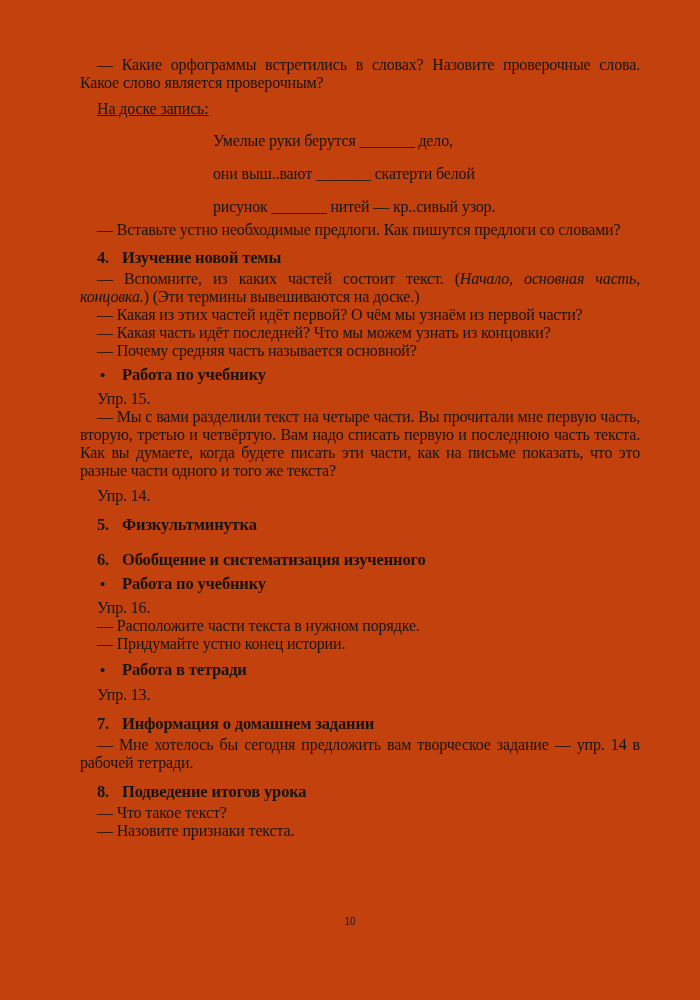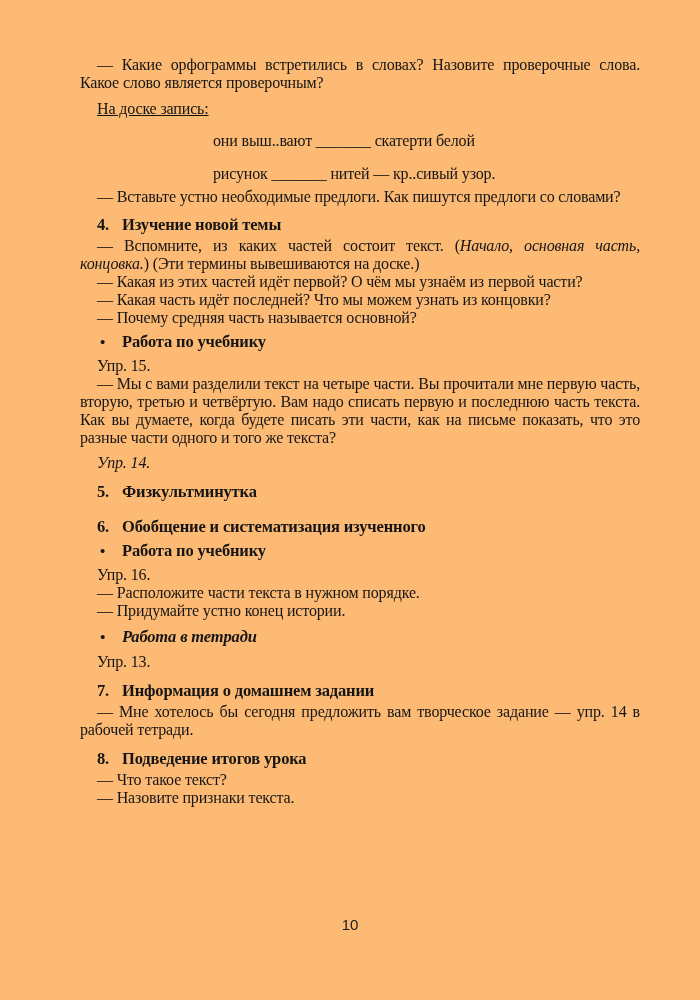--- a/index.html
+++ b/index.html
@@ -1,19 +1,19 @@
 <!DOCTYPE html>
 <html lang="ru"><head>
 <meta charset="utf-8">
 <style>
   html,body{margin:0;padding:0;background:#ffffff;}
   .page{
     position:relative;
     width:700px;height:1000px;
-    background:#fdba74;
+    background:#c2410c;
     color:#151515;
     font-family:"Liberation Serif","DejaVu Serif",serif;
     font-size:16px;
     letter-spacing:-0.15px;
     overflow:hidden;
   }
   .content{
     position:absolute;
     left:80px;top:56px;
     width:560px;
@@ -50,45 +50,46 @@
     line-height:20px;
     padding-left:20px;
     text-align:left;
   }
   .bullet-row .bullet{flex:0 0 22px;font-size:15px;}
   .it{font-style:italic;}
   .mt2{margin-top:2px !important;}
   .mt4{margin-top:4px !important;}
   .mt5{margin-top:5px !important;}
   .mt6{margin-top:6px !important;}
-  .mt7{margin-top:7px !important;font-style:italic;}
+  .mt7{margin-top:7px !important;}
   .mt8{margin-top:8px !important;text-decoration:underline;}
   .mt9{margin-top:9px !important;}
   .mt10{margin-top:10px !important;}
   .mt15{margin-top:15px !important;}
   .folio{
     position:absolute;
     left:0;top:916px;width:700px;
     text-align:center;
     font-family:"Liberation Sans","DejaVu Sans",sans-serif;
-    font-size:15px;
+    font-size:10px;
     color:#1a1a1a;
   }
 </style>
 </head>
 <body>
 
 <div class="page">
   <div class="content">
 
     <p>— Какие орфограммы встретились в словах? Назовите проверочные слова. Какое слово является проверочным?</p>
 
     <p class="mt8">На доске запись:</p>
 
     <div class="verse">
+      <div class="vline">Умелые руки берутся _______ дело,</div>
       <div class="vline">они выш..вают _______ скатерти белой</div>
       <div class="vline">рисунок _______ нитей — кр..сивый узор.</div>
     </div>
 
     <p class="mt5">— Вставьте устно необходимые предлоги. Как пишутся предлоги со словами?</p>
 
     <div class="heading mt9">
       <span class="num">4.</span>
       <span>Изучение новой темы</span>
     </div>

